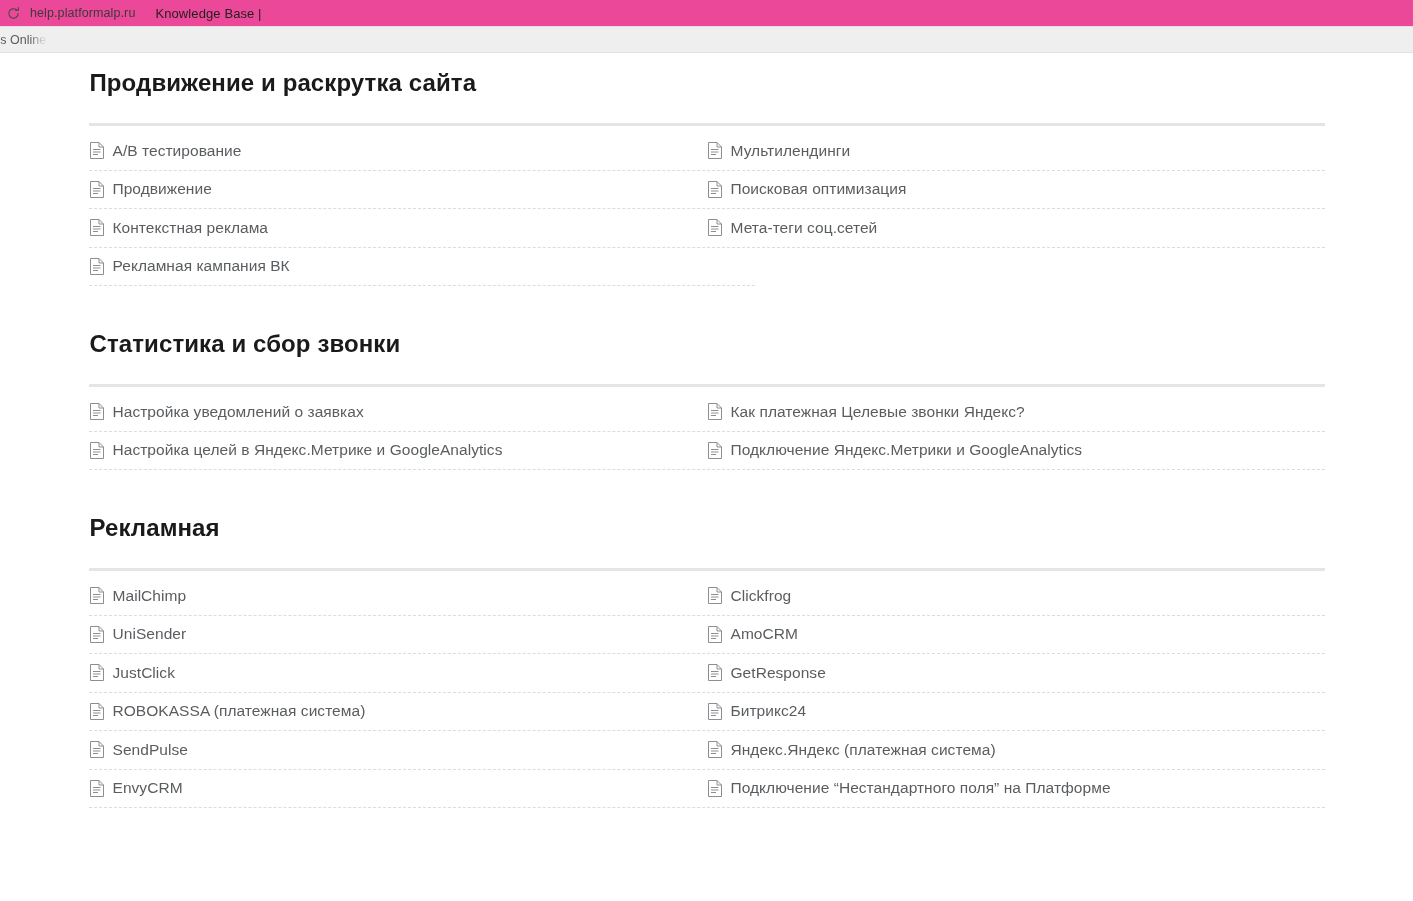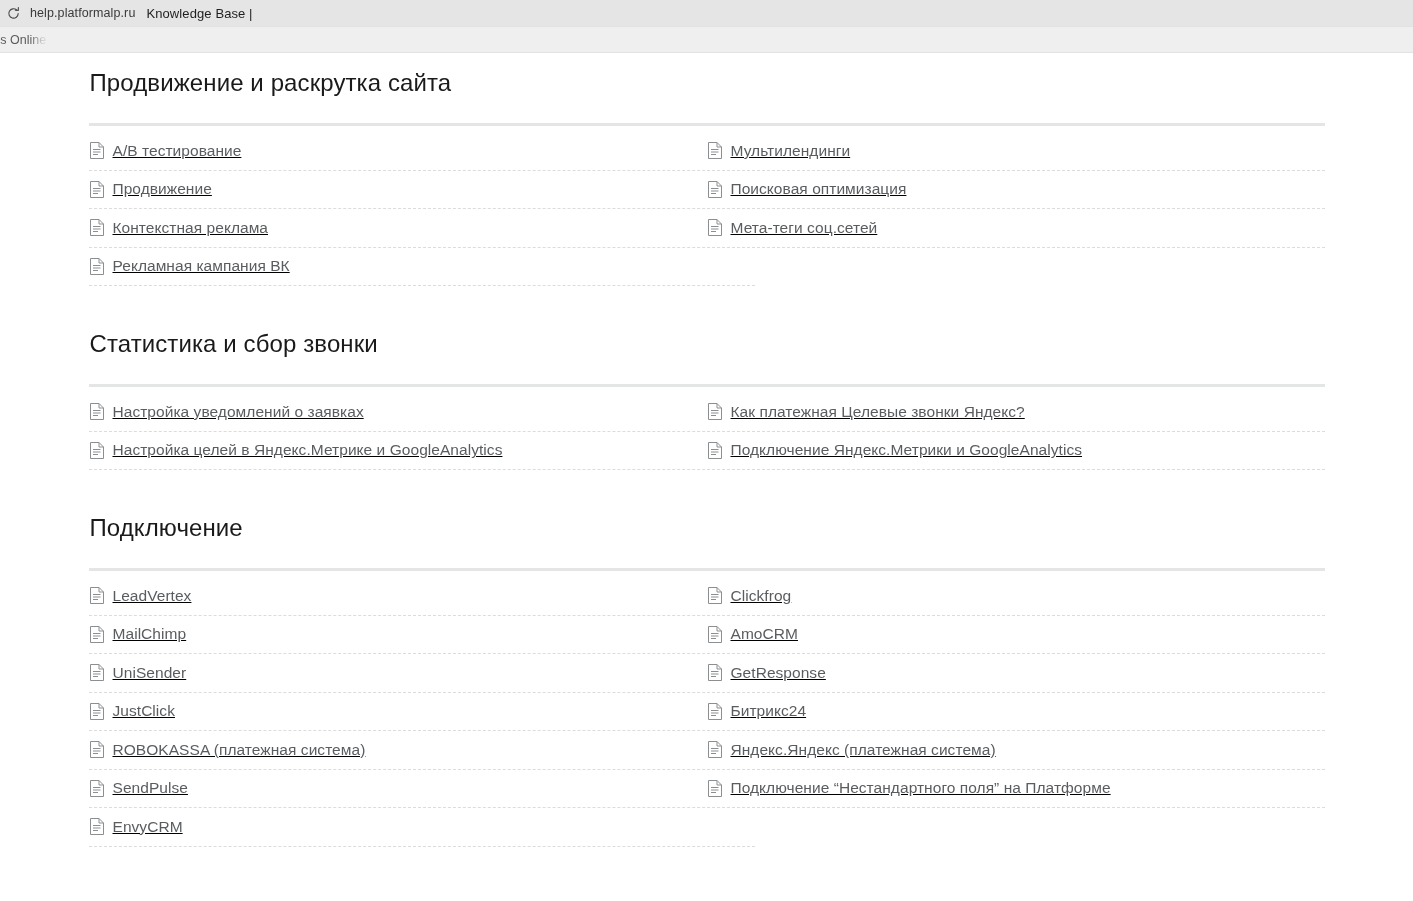--- a/index.html
+++ b/index.html
@@ -9,41 +9,41 @@
     width: 1413px; height: 901px;
     background: #ffffff;
     font-family: "Liberation Sans", "DejaVu Sans", sans-serif;
     overflow: hidden;
   }
 
   
   .topbar {
     position: absolute; left: 0; top: 0;
     width: 1413px; height: 26px;
-    background: #e5e5e5;
+    background: #ec4899;
     display: flex; align-items: center;
     white-space: nowrap;
   }
   .reload-icon {
     width: 15px; height: 15px;
     margin-left: 6px; margin-right: 9px;
     flex: 0 0 auto;
     color: #4a4a4a;
     display: flex; align-items: center; justify-content: center;
   }
   .reload-icon svg { display: block; }
   .url-text {
     font-size: 12.5px;
     color: #3a3a3a;
     letter-spacing: 0.1px;
   }
   .tab-title {
     font-size: 13px;
     color: #1f1f1f;
-    margin-left: 11px;
+    margin-left: 20px;
     letter-spacing: 0.1px;
   }
 
   
   .graybar {
     position: absolute; left: 0; top: 26px;
     width: 1413px; height: 27px;
     background: #efefef;
     border-top: 1px solid #e2e2e2;
     border-bottom: 1px solid #e2e2e2;
@@ -69,42 +69,41 @@
     position: relative;
     margin: 0 auto;
     width: 1236px;
     padding-top: 16px;
   }
 
   .section { margin-bottom: 10px; }
 
   .section-title {
     font-size: 24px;
-    font-weight: 400;
+    font-weight: 700;
     color: #1a1a1a;
     letter-spacing: 0.1px;
     margin: 0 0 26px 0;
     padding-left: 1px;
   }
   .section-rule {
     height: 3px;
     background: #e4e6e6;
     margin-bottom: 6px;
   }
 
   .grid {
     display: flex;
     flex-wrap: wrap;
     align-content: flex-start;
   }
   .col {
     width: 50%;
     display: flex;
     flex-direction: column;
-    text-decoration: underline;
   }
   .col-left .row  { width: 666px; }
   .col-right .row { width: 618px; }
 
   .row {
     display: flex;
     align-items: center;
     height: 38.5px;
     border-bottom: 1px dashed #dcdcdc;
     padding-left: 1px;
@@ -285,43 +284,33 @@
             <span class="row-label">Подключение Яндекс.Метрики и GoogleAnalytics</span>
           </div>
         </div>
 
       </div>
     </div>
 
     <div class="sec-gap-2"></div>
 
     <div class="section">
-      <h2 class="section-title">Подключение</h2>
+      <h2 class="section-title">Рекламная</h2>
       <div class="section-rule"></div>
       <div class="grid">
 
         <div class="col col-left">
           <div class="row">
             <span class="doc-icon">
               <svg viewBox="0 0 14 17" width="14" height="17" fill="none" stroke="currentColor" stroke-width="1">
                 <path d="M0.5 0.5 H9 L13.5 5 V16.5 H0.5 Z"></path>
                 <path d="M9 0.5 V5 H13.5"></path>
                 <path d="M3 7.5 H10.5 M3 10 H10.5 M3 12.5 H8"></path>
               </svg>
             </span>
-            <span class="row-label">LeadVertex</span>
-          </div>
-          <div class="row">
-            <span class="doc-icon">
-              <svg viewBox="0 0 14 17" width="14" height="17" fill="none" stroke="currentColor" stroke-width="1">
-                <path d="M0.5 0.5 H9 L13.5 5 V16.5 H0.5 Z"></path>
-                <path d="M9 0.5 V5 H13.5"></path>
-                <path d="M3 7.5 H10.5 M3 10 H10.5 M3 12.5 H8"></path>
-              </svg>
-            </span>
             <span class="row-label">MailChimp</span>
           </div>
           <div class="row">
             <span class="doc-icon">
               <svg viewBox="0 0 14 17" width="14" height="17" fill="none" stroke="currentColor" stroke-width="1">
                 <path d="M0.5 0.5 H9 L13.5 5 V16.5 H0.5 Z"></path>
                 <path d="M9 0.5 V5 H13.5"></path>
                 <path d="M3 7.5 H10.5 M3 10 H10.5 M3 12.5 H8"></path>
               </svg>
             </span>

